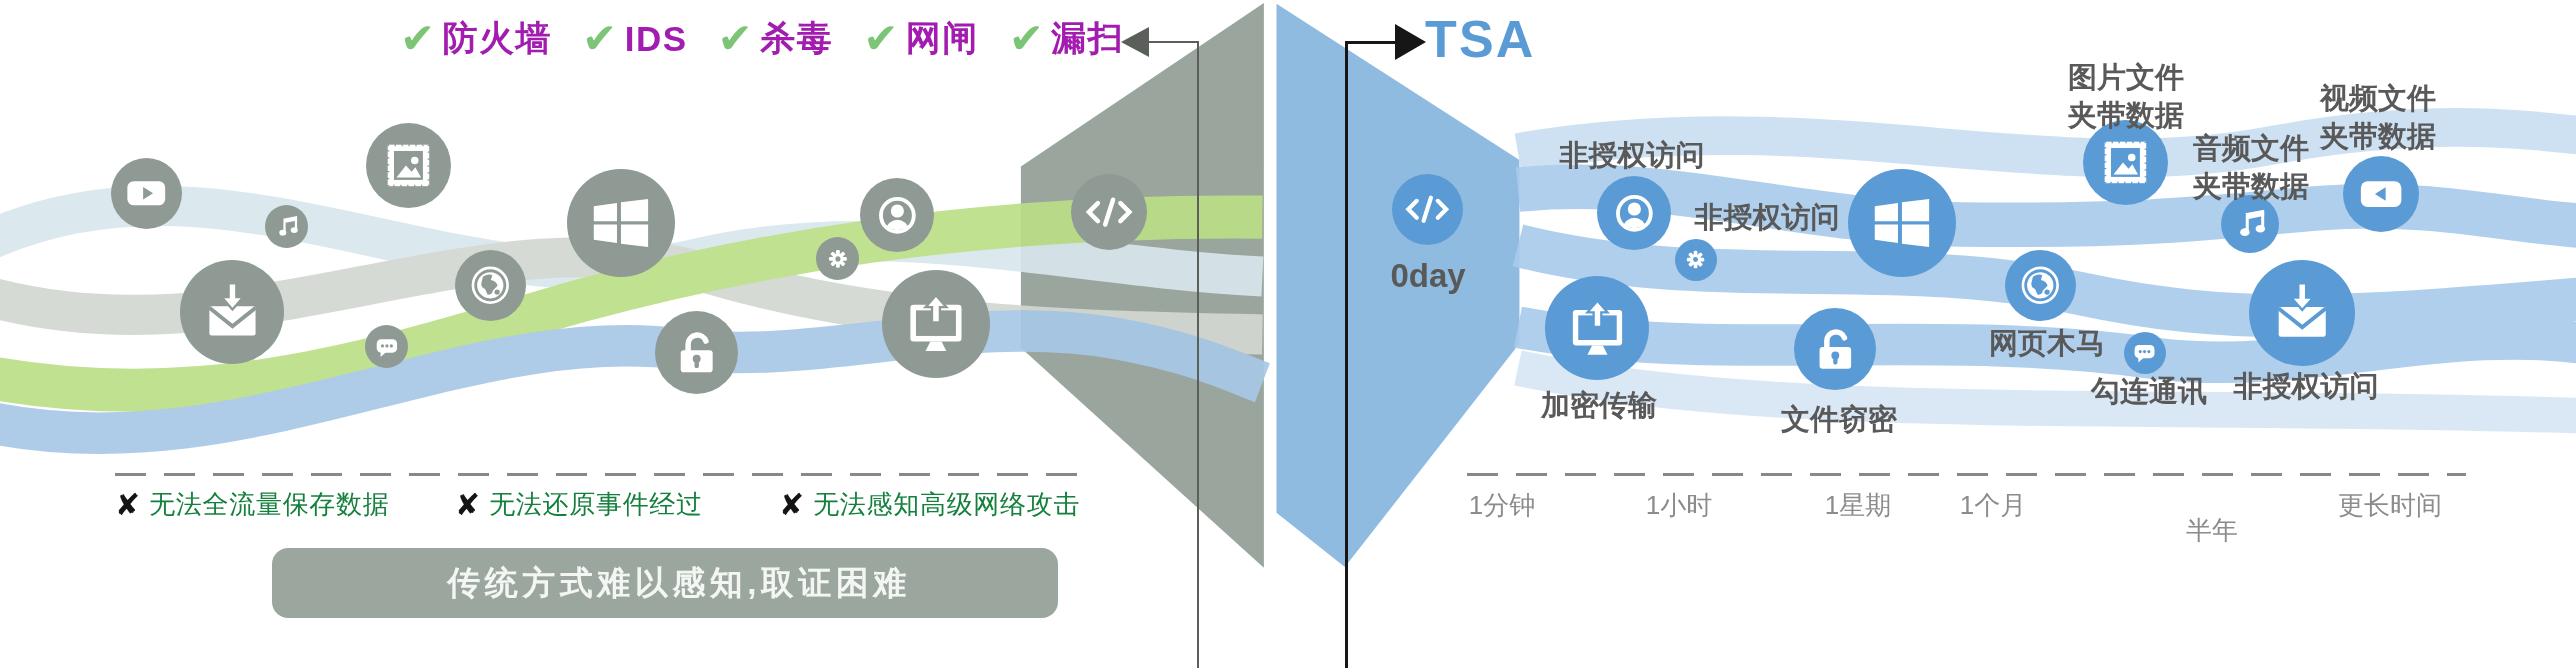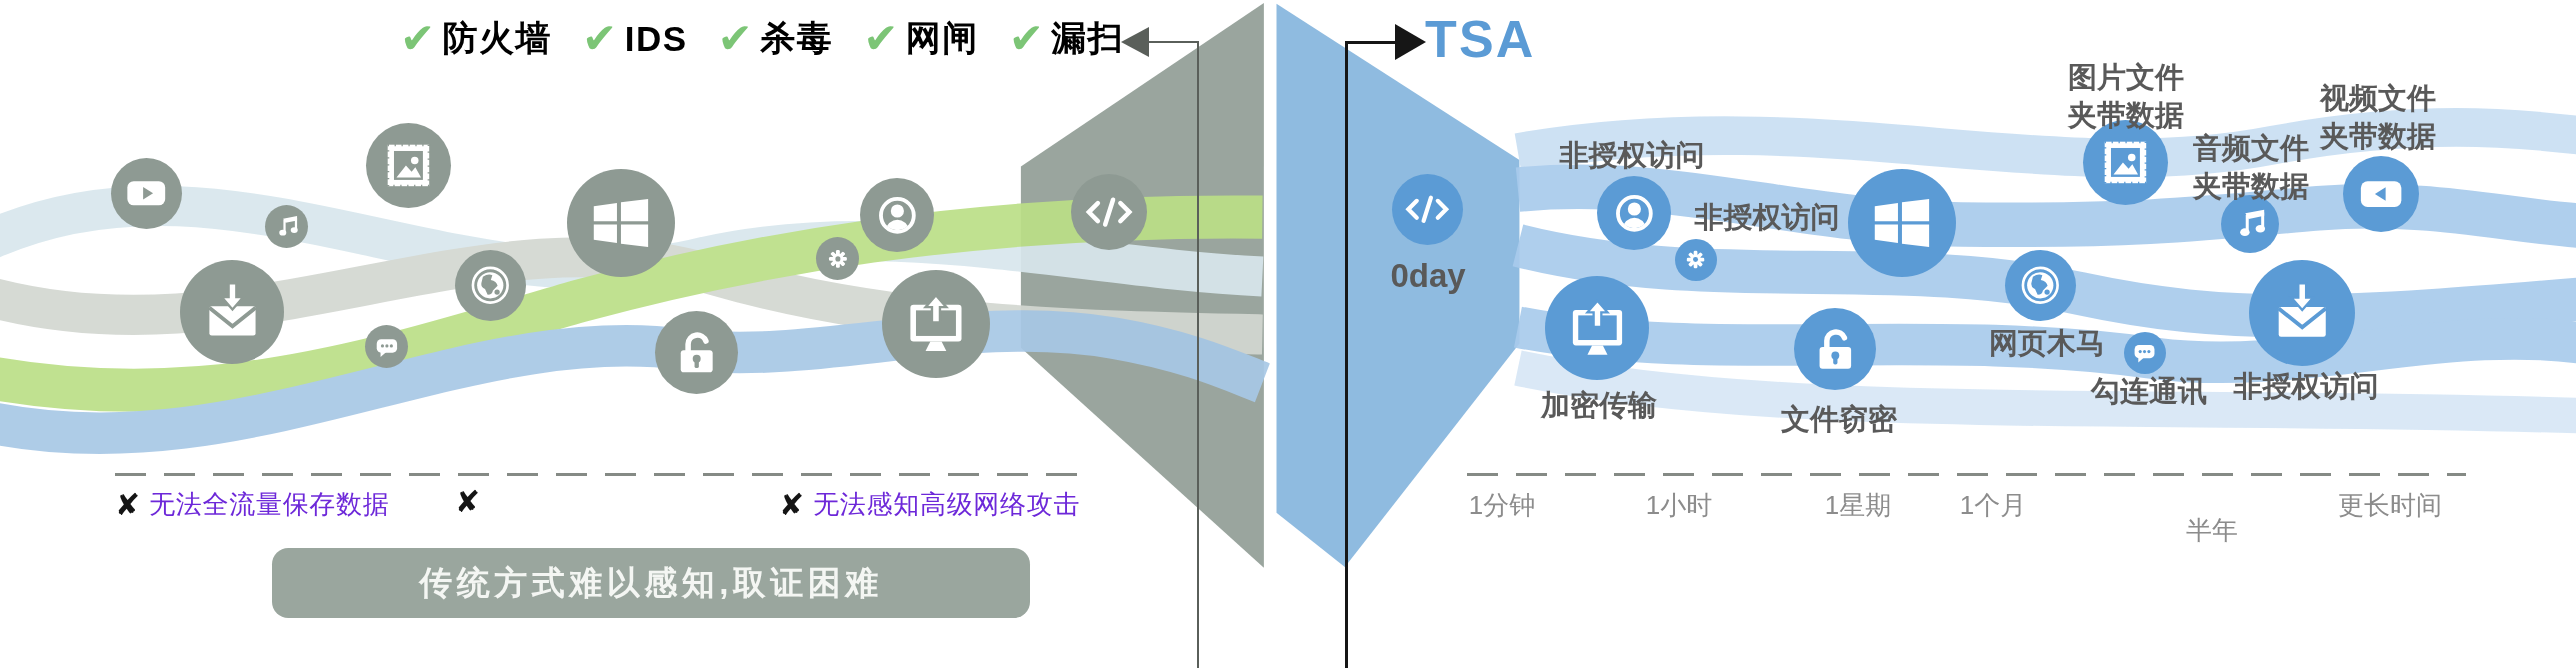--- a/index.html
+++ b/index.html
@@ -9,46 +9,46 @@
   
   .icn{position:absolute;border-radius:50%;background:var(--bg);display:flex;
        align-items:center;justify-content:center;}
   .icn svg{width:74%;height:74%;}
   .gray-icn{--bg:#8E9A93;}
   .blue-icn{--bg:#5B9BD5;}
   
   #defense-row{position:absolute;left:400px;top:15px;display:flex;gap:30px;align-items:center;}
   .defense-item{display:flex;align-items:center;gap:7.4px;}
   .defense-item .chk{font-size:42px;color:#7CC576;font-weight:bold;line-height:1;}
-  .defense-item .lbl{font-size:35px;color:#000000;font-weight:700;letter-spacing:1.5px;}
+  .defense-item .lbl{font-size:35px;color:#a21caf;font-weight:700;letter-spacing:1.5px;}
   
   .vline,.hline{position:absolute;}
   .tri{position:absolute;width:0;height:0;}
   
   #tsa-title{position:absolute;left:1425px;top:9px;font-size:52px;font-weight:bold;
              color:#5B9BD5;letter-spacing:2.2px;}
   #zero-day{position:absolute;left:1428px;top:276px;transform:translate(-50%,-50%);
             font-size:33px;font-weight:bold;color:#595959;}
   
   .threat{position:absolute;transform:translate(-50%,-50%);font-size:29px;font-weight:bold;
           color:#595959;white-space:pre-line;text-align:center;line-height:1.3;}
   
   .problem{position:absolute;top:487px;display:flex;align-items:center;gap:9px;}
   .problem .x{font-size:30px;font-weight:bold;color:#141414;line-height:1;}
-  .problem .ptxt{font-size:26px;color:#6d28d9;letter-spacing:0.7px;}
+  .problem .ptxt{font-size:26px;color:#15803d;letter-spacing:0.7px;}
   
   .tick{position:absolute;top:488px;transform:translateX(-50%);font-size:26px;color:#8C8C8C;}
   
   .dashline{position:absolute;height:3px;
     background:repeating-linear-gradient(90deg,#858a85 0 31px,transparent 31px 49px);}
   
   .banner{position:absolute;top:548px;height:70px;border-radius:16.3px;display:flex;
           align-items:center;justify-content:center;font-size:33px;font-weight:bold;
           letter-spacing:4.5px;}
-  #banner-left{left:272px;width:758px;background:#9AA69E;color:#F4F6F3;}
+  #banner-left{left:272px;width:758px;background:#9AA69E;color:#F4F6F3;padding-left:28px;}
   #banner-right{left:1523px;width:762px;background:#5B9BD5;color:#FFFFFF;}
 </style>
 </head>
 <body>
 
 <div id="canvas">
 
   <svg class="art" width="2576" height="669" viewBox="0 0 3467 900">
     <defs>
       <clipPath id="clip-user">
@@ -326,20 +326,21 @@
 
   <div class="dashline" style="left:115px;top:473px;width:962px;"></div>
   <div class="dashline" style="left:1467px;top:473px;width:999px;"></div>
 
   <div class="problem" style="left:115px;">
     <span class="x">✘</span>
     <span class="ptxt">无法全流量保存数据</span>
   </div>
   <div class="problem" style="left:455px;">
     <span class="x">✘</span>
+    <span class="ptxt">无法还原事件经过</span>
   </div>
   <div class="problem" style="left:779px;">
     <span class="x">✘</span>
     <span class="ptxt">无法感知高级网络攻击</span>
   </div>
 
   <div class="tick" style="left:1502px;">1分钟</div>
   <div class="tick" style="left:1679px;">1小时</div>
   <div class="tick" style="left:1858px;">1星期</div>
   <div class="tick" style="left:1993px;">1个月</div>

